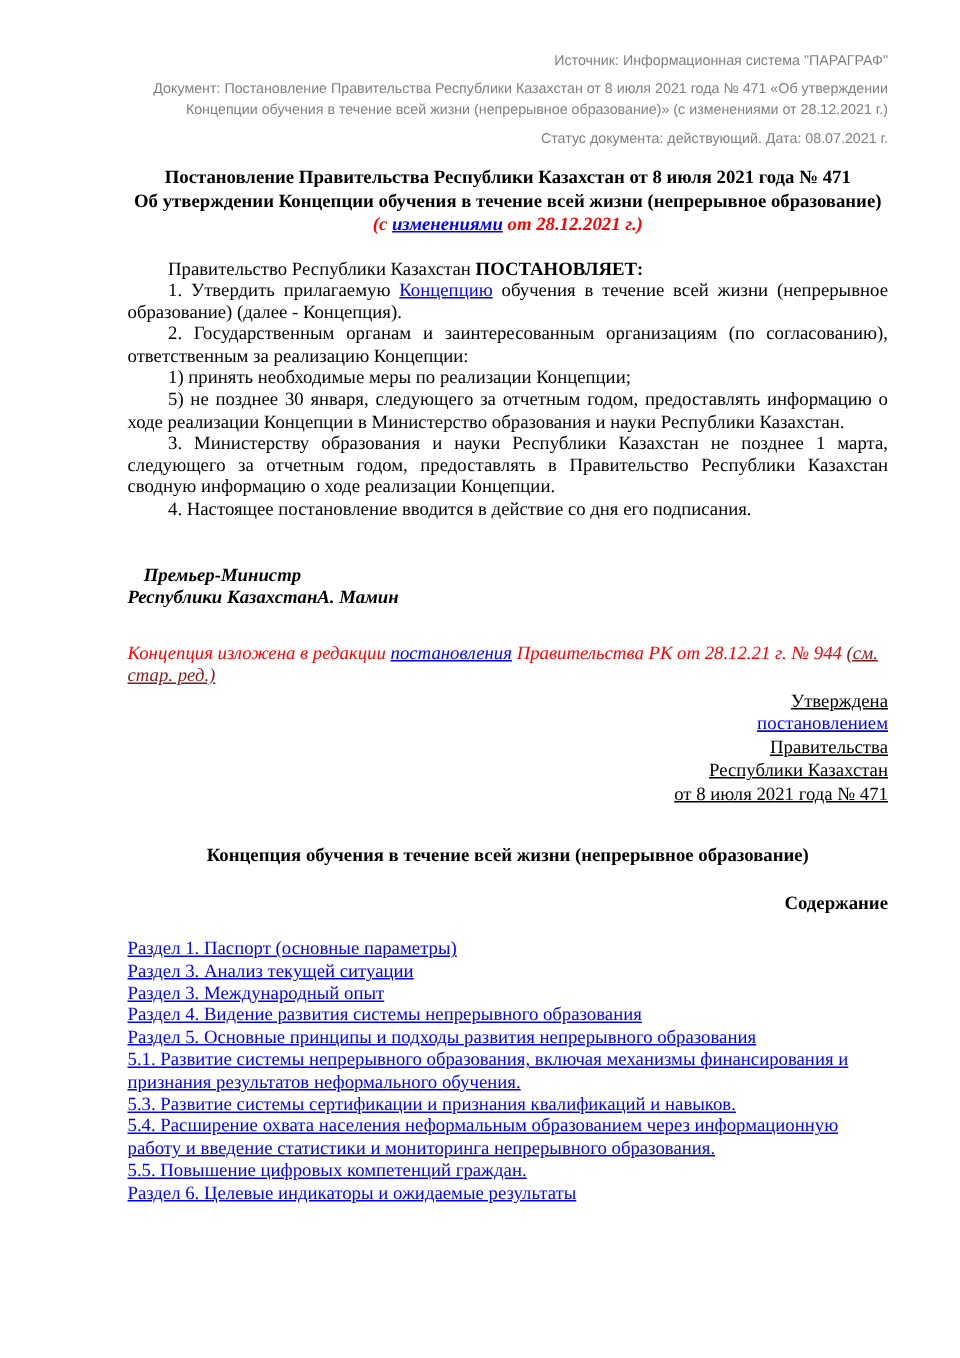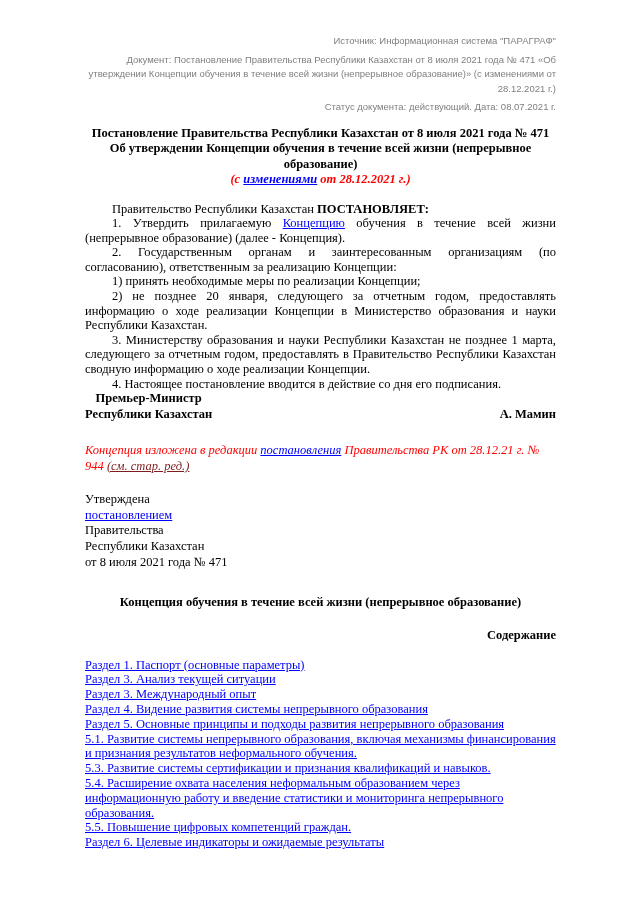--- a/index.html
+++ b/index.html
@@ -7,21 +7,21 @@
     padding: 0;
     background: #ffffff;
     width: 640px;
     height: 905px;
     overflow: hidden;
   }
   .page {
     box-sizing: border-box;
     width: 640px;
     height: 905px;
-    padding: 34px 84px 30px 85px;
+    padding: 34px 48px 30px 85px;
     font-family: "Liberation Serif", serif;
     font-size: 12.5px;
     color: #000000;
     background: #ffffff;
   }
   
   .meta {
     font-family: "Liberation Sans", sans-serif;
     font-size: 9.5px;
     color: #7f7f7f;
@@ -60,41 +60,45 @@
     cursor: pointer;
   }
   .link-red {
     color: #7f1d1d;
     text-decoration: underline;
     cursor: pointer;
   }
 
   
   .signature-row {
+    margin-top: 29px;
     display: flex;
-    justify-content: space-between;
+    justify-content: flex-start;
     align-items: flex-end;
     font-weight: bold;
     line-height: 15.5px;
+    font-style: italic;
   }
   .signature-left { text-align: center; }
 
   
   .revision-note {
     margin-top: 21px;
     font-style: italic;
     color: #ff0000;
     line-height: 15.5px;
     text-align: left;
   }
 
   
   .approval-block {
-    margin-top: 18px;
+    margin-top: 1px;
+    text-align: right;
     line-height: 15.6px;
+    text-decoration: underline;
   }
 
   
   .concept-title {
     margin-top: 25px;
     text-align: center;
     font-weight: bold;
     line-height: 15.5px;
   }
   .contents-heading {
@@ -128,21 +132,21 @@
     <div>Постановление Правительства Республики Казахстан от 8 июля 2021 года № 471</div>
     <div>Об утверждении Концепции обучения в течение всей жизни (непрерывное образование)</div>
     <div class="amendment-line"><span>(с </span><a class="link-blue">изменениями</a><span> от 28.12.2021 г.)</span></div>
   </div>
 
   <div class="doc-body">
     <p class="para"><span>Правительство Республики Казахстан </span><span class="bold">ПОСТАНОВЛЯЕТ:</span></p>
     <p class="para"><span>1. Утвердить прилагаемую </span><a class="link-blue">Концепцию</a><span> обучения в течение всей жизни (непрерывное образование) (далее - Концепция).</span></p>
     <p class="para">2. Государственным органам и заинтересованным организациям (по согласованию), ответственным за реализацию Концепции:</p>
     <p class="para">1) принять необходимые меры по реализации Концепции;</p>
-    <p class="para">2) не позднее 20 января, следующего за отчетным годом, предоставлять информацию о ходе реализации Концепции в Министерство образования и науки Республики Казахстан.</p>
+    <p class="para">5) не позднее 30 января, следующего за отчетным годом, предоставлять информацию о ходе реализации Концепции в Министерство образования и науки Республики Казахстан.</p>
     <p class="para">3. Министерству образования и науки Республики Казахстан не позднее 1 марта, следующего за отчетным годом, предоставлять в Правительство Республики Казахстан сводную информацию о ходе реализации Концепции.</p>
     <p class="para">4. Настоящее постановление вводится в действие со дня его подписания.</p>
   </div>
 
   <div class="signature-row">
     <div class="signature-left">
       <div>Премьер-Министр</div>
       <div>Республики Казахстан</div>
     </div>
     <div class="signature-right">А. Мамин</div>

